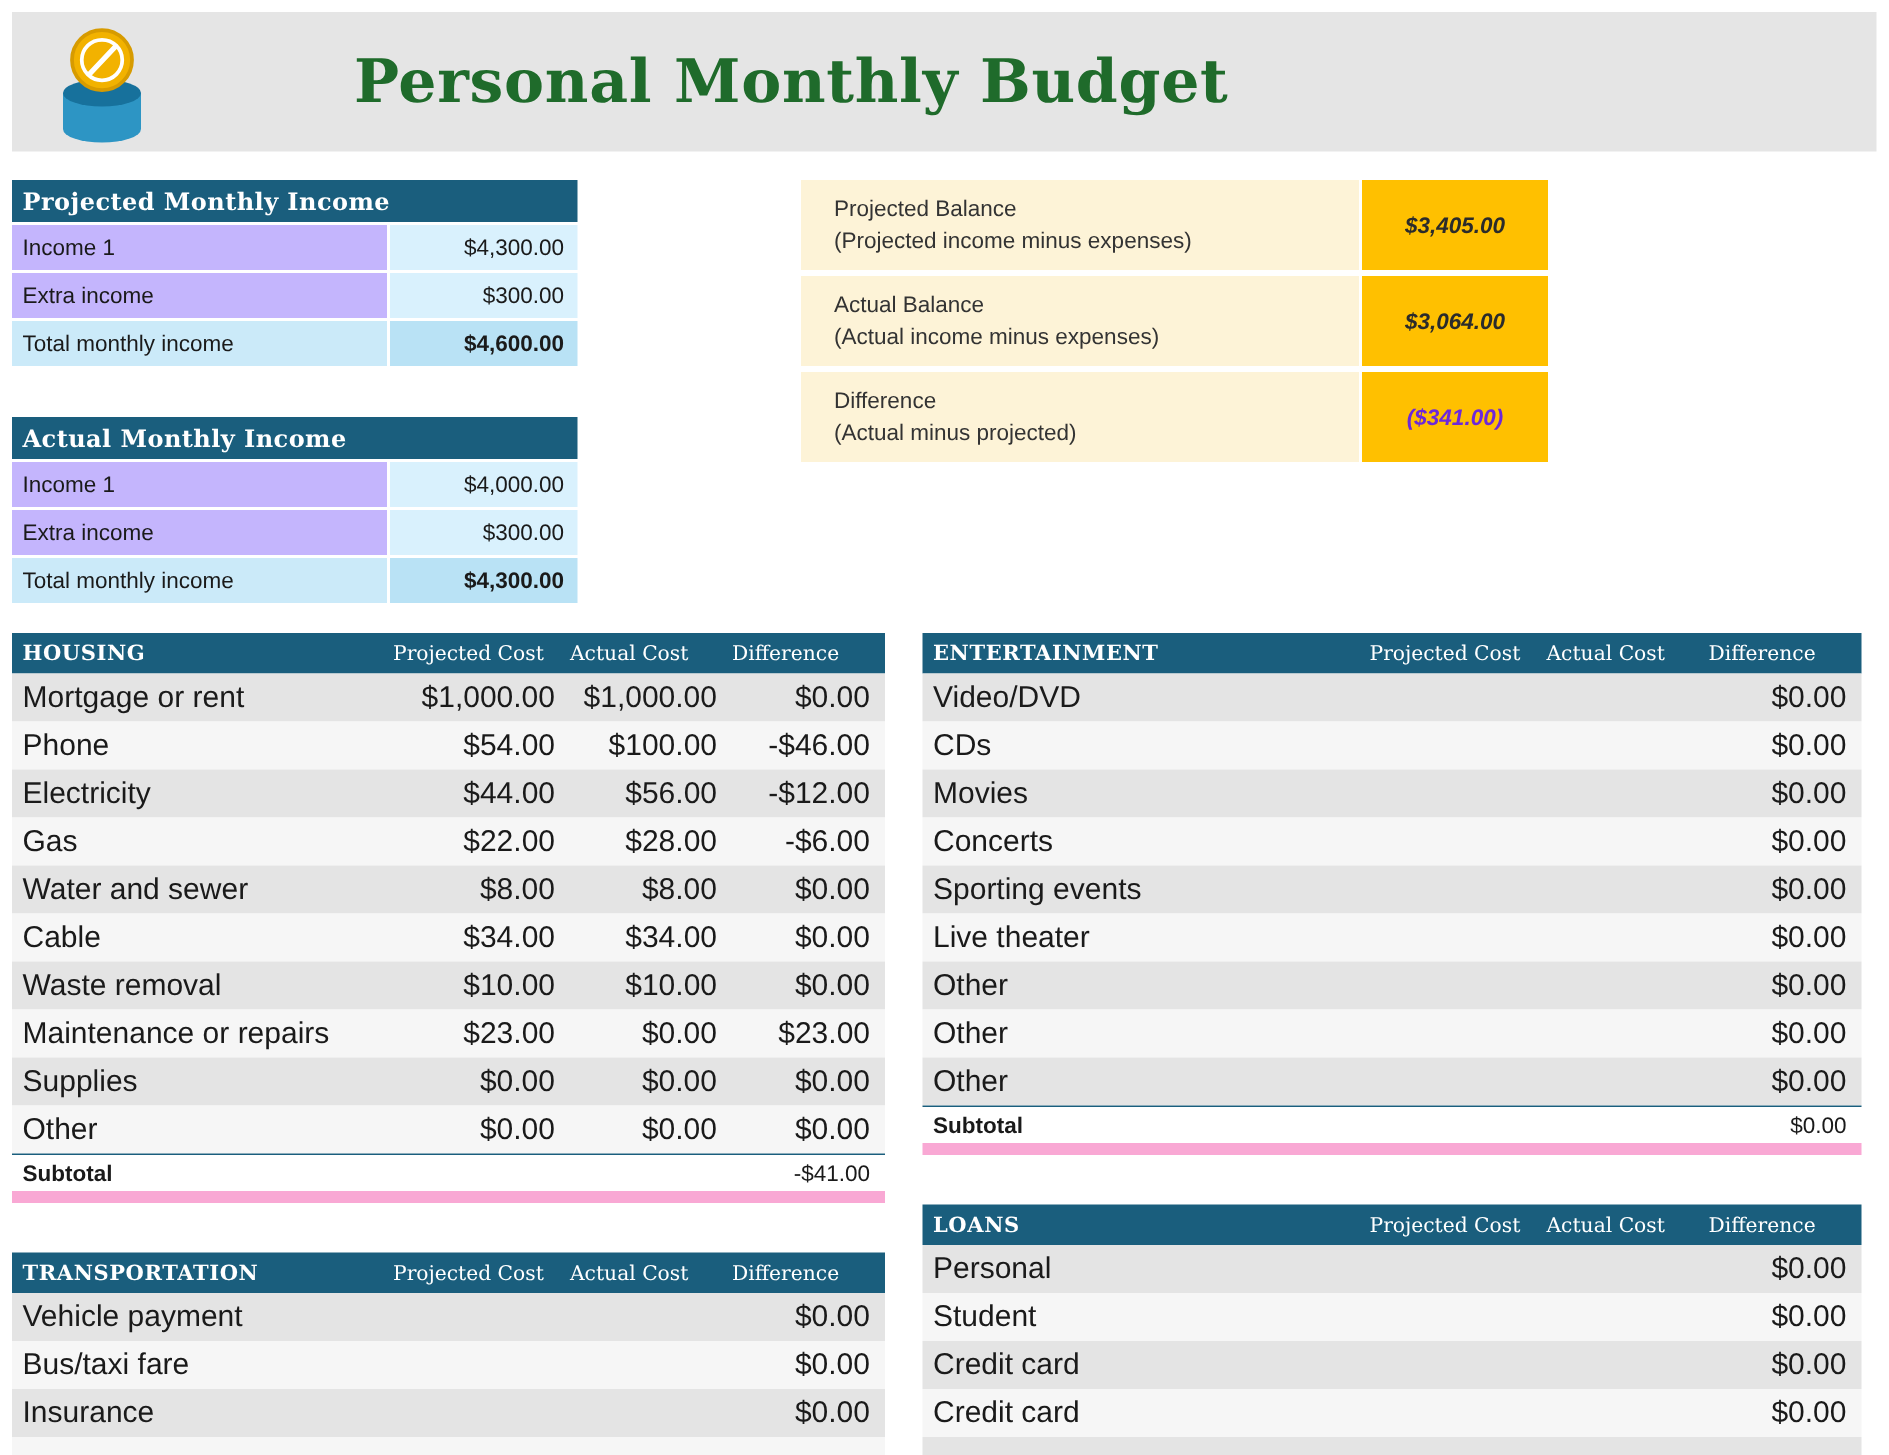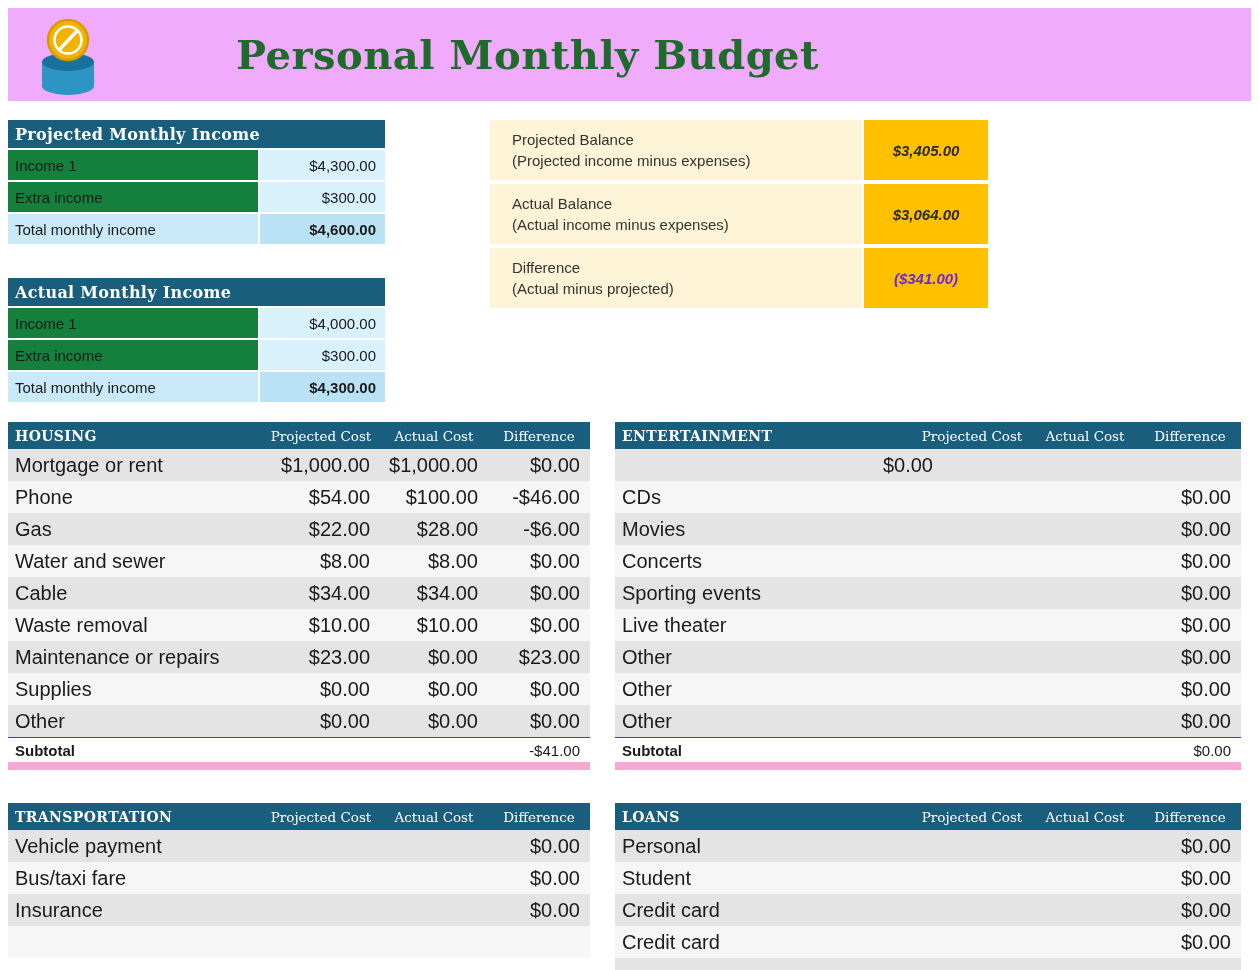--- a/index.html
+++ b/index.html
@@ -5,40 +5,40 @@
   * { margin:0; padding:0; box-sizing:border-box; }
   html,body { background:#ffffff; }
   body {
     width:1259px; height:970px; overflow:hidden;
     font-family:"Liberation Sans","DejaVu Sans",sans-serif;
     color:#1a1a1a;
   }
   .page { width:1259px; height:970px; overflow:hidden; padding:8px 8px 0 8px; }
 
   
-  .banner { height:93px; background:#f0abfc; display:flex; align-items:center; }
+  .banner { height:93px; background:#e5e5e5; display:flex; align-items:center; }
   .banner-icon { margin-left:14px; width:92px; height:86px; display:flex; align-items:center; }
   .banner-title {
     flex:1; text-align:center; padding-right:310px;
     font-family:"DejaVu Serif","Liberation Serif",serif;
     font-size:40px; font-weight:700; color:#1F6B2B; letter-spacing:.5px;
   }
 
   
-  .top { display:flex; align-items:flex-start; margin-top:19px; }
+  .top { display:flex; align-items:flex-start; margin-top:19px;gap:44px; }
   .income-col { width:377px; flex:none; }
   .income-table.second { margin-top:34px; }
   .inc-head {
     height:28px; background:#1A5E7D; color:#fff; display:flex; align-items:center;
     padding-left:7px; font-family:"DejaVu Serif","Liberation Serif",serif;
     font-size:16px; font-weight:700; letter-spacing:.3px;
   }
   .inc-row { display:flex; margin-top:2px; }
   .inc-label {
-    flex:1; margin-right:2px; background:#15803d; height:30px;
+    flex:1; margin-right:2px; background:#c4b5fd; height:30px;
     display:flex; align-items:center; padding-left:7px; font-size:15px;
   }
   .inc-value {
     width:125px; flex:none; background:#D9F1FD; height:30px;
     display:flex; align-items:center; justify-content:flex-end; padding-right:9px; font-size:15px;
   }
   .inc-row.total .inc-label { background:#CBEAF9; }
   .inc-row.total .inc-value { background:#B9E2F5; font-weight:700; }
 
   .balance { width:498px; flex:none; margin-left:105px; }
@@ -62,21 +62,21 @@
 
   .t-head {
     display:flex; align-items:center; height:27px; background:#1A5E7D; color:#fff;
     font-family:"DejaVu Serif","Liberation Serif",serif; font-size:13.5px;
   }
   .t-head .c-name { font-weight:700; font-size:14px; letter-spacing:.4px; }
   .c-name { flex:1; padding-left:7px; overflow:hidden; white-space:nowrap; }
   .c-proj { width:118px; flex:none; }
   .c-act  { width:108px; flex:none; }
   .c-diff { width:102px; flex:none; }
-  .t-head .col { text-align:center; }
+  .t-head .col { text-align:left; }
   .t-row { display:flex; align-items:center; height:32px; font-size:20px; }
   .t-row:nth-child(even) { background:#E4E4E4; }
   .t-row:nth-child(odd)  { background:#F6F6F6; }
   .num { text-align:right; padding-right:10px; }
   .t-subtotal {
     display:flex; align-items:center; height:33px; background:#fff;
     border-top:1px solid #1A5E7D; border-bottom:8px solid #f9a8d4; font-size:15px;
   }
   .t-subtotal .c-name { font-weight:700; }
 </style>
@@ -177,20 +177,26 @@
             <span class="c-act num">$1,000.00</span>
             <span class="c-diff num">$0.00</span>
           </div>
           <div class="t-row">
             <span class="c-name">Phone</span>
             <span class="c-proj num">$54.00</span>
             <span class="c-act num">$100.00</span>
             <span class="c-diff num">-$46.00</span>
           </div>
           <div class="t-row">
+            <span class="c-name">Electricity</span>
+            <span class="c-proj num">$44.00</span>
+            <span class="c-act num">$56.00</span>
+            <span class="c-diff num">-$12.00</span>
+          </div>
+          <div class="t-row">
             <span class="c-name">Gas</span>
             <span class="c-proj num">$22.00</span>
             <span class="c-act num">$28.00</span>
             <span class="c-diff num">-$6.00</span>
           </div>
           <div class="t-row">
             <span class="c-name">Water and sewer</span>
             <span class="c-proj num">$8.00</span>
             <span class="c-act num">$8.00</span>
             <span class="c-diff num">$0.00</span>
@@ -271,20 +277,21 @@
     <div class="col-right">
 
       <div class="exp-table">
         <div class="t-head">
           <span class="c-name">ENTERTAINMENT</span>
           <span class="col c-proj">Projected Cost</span>
           <span class="col c-act">Actual Cost</span>
           <span class="col c-diff">Difference</span>
         </div>
         <div class="t-row">
+            <span class="c-name">Video/DVD</span>
             <span class="c-proj num"></span>
             <span class="c-act num"></span>
             <span class="c-diff num">$0.00</span>
           </div>
           <div class="t-row">
             <span class="c-name">CDs</span>
             <span class="c-proj num"></span>
             <span class="c-act num"></span>
             <span class="c-diff num">$0.00</span>
           </div>

